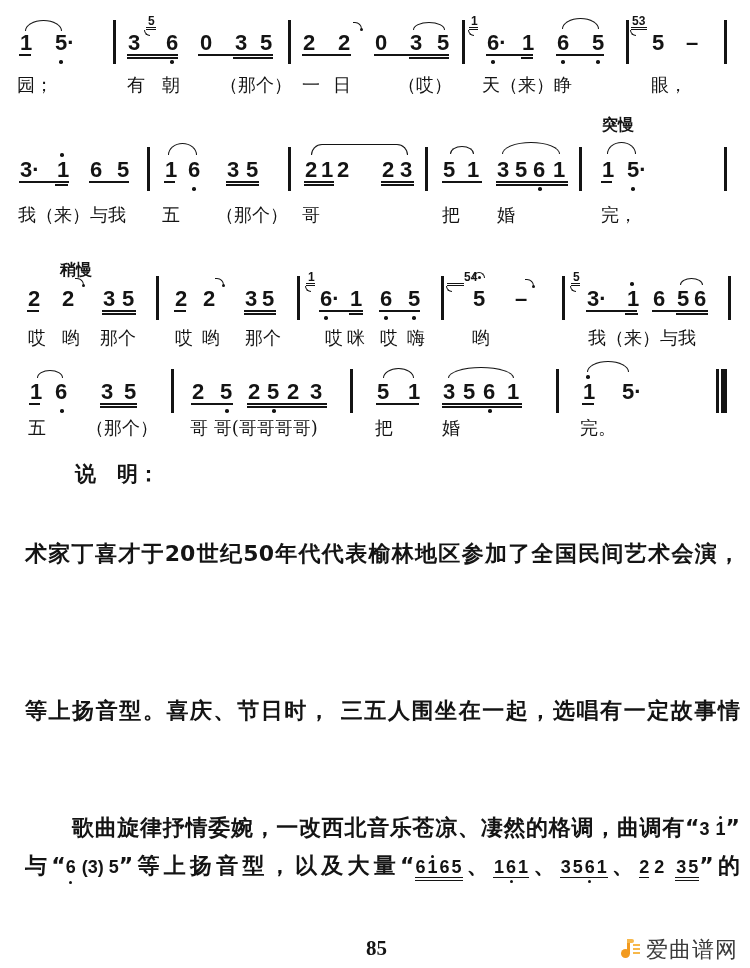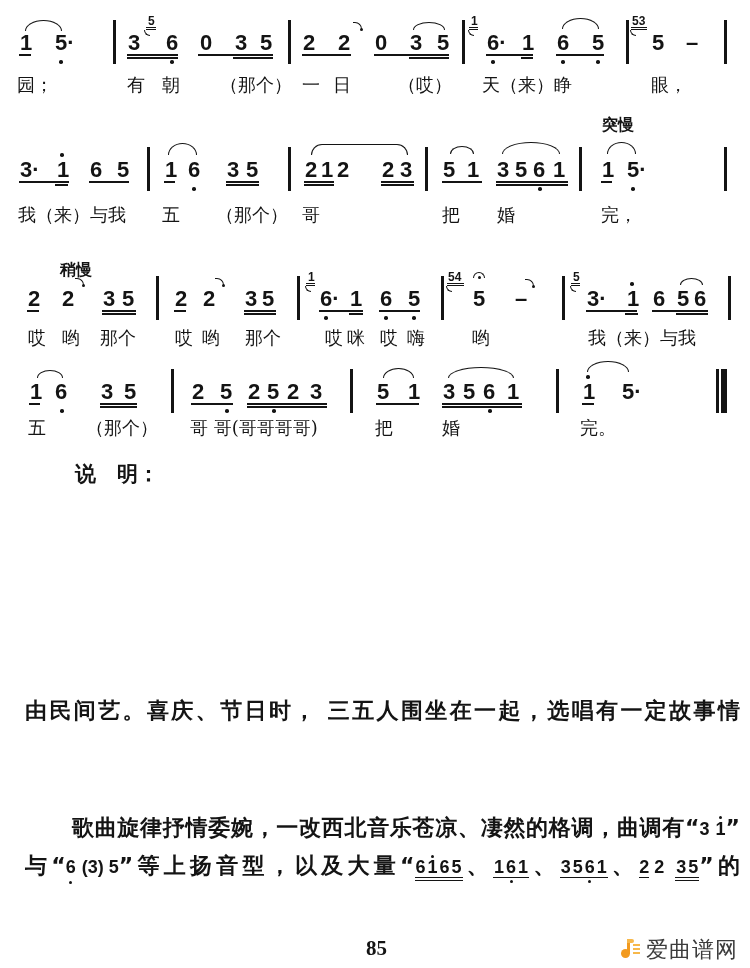--- a/index.html
+++ b/index.html
@@ -219,21 +219,21 @@
     <span class="n" style="left:350px">1</span>
     <span class="ul ul1" style="left:319px;width:44px"></span>
     <span class="ul ul2" style="left:349px;width:14px"></span>
     <span class="n" style="left:380px">6</span>
     <span class="db" style="left:384px"></span>
     <span class="n" style="left:408px">5</span>
     <span class="db" style="left:412px"></span>
     <span class="ul ul1" style="left:379px;width:41px"></span>
     <span class="bar" style="left:441px"></span>
 
-    <span class="g" style="left:448px">54</span>
+    <span class="g" style="left:464px">54</span>
     <span class="gl gl1" style="left:447px;width:17px"></span>
     <span class="gl gl2" style="left:447px;width:17px"></span>
     <span class="gh" style="left:446px"></span>
     <span class="ferm" style="left:473px;top:5px"></span>
     <span class="ferm-dot" style="left:478px;top:9px"></span>
     <span class="n" style="left:473px">5</span>
     <span class="n" style="left:515px">–</span>
     <span class="glide" style="left:525px;top:12px"></span>
     <span class="glide-tip" style="left:532px;top:18px"></span>
     <span class="bar" style="left:562px"></span>
@@ -319,21 +319,22 @@
     <span class="ly" style="left:28px;top:57px">五</span>
     <span class="ly" style="left:86px;top:57px">（那个）</span>
     <span class="ly" style="left:190px;top:57px">哥 哥(哥哥哥哥)</span>
     <span class="ly" style="left:375px;top:57px">把</span>
     <span class="ly" style="left:442px;top:57px">婚</span>
     <span class="ly" style="left:580px;top:57px">完。</span>
   </div>
 
   <div class="heading">说　明：</div>
 
-  <div class="pl" style="top:698px;left:25px;width:715px">由民间艺。喜庆、节日时， 三五人围坐在一起，选唱有一定故事情</div>
+  <div class="pl" style="top:541px;left:25px;width:715px">术家丁喜才于20世纪50年代代表榆林地区参加了全国民间艺术会演，</div>
+  <div class="pl" style="top:698px;left:25px;width:715px">等上扬音型。喜庆、节日时， 三五人围坐在一起，选唱有一定故事情</div>
 
   <div class="pl" style="top:815px;left:72px;width:668px"><span>歌曲旋律抒情委婉，一改西北音乐苍凉、凄然的格调，曲调有“</span><span class="inb"><span>3</span></span><span class="inb" style="margin-left:6px"><span>1</span><i class="ida"></i></span><span>”</span></div>
 
   <div class="pl" style="top:853px;left:25px;width:715px"><span>与“</span><span class="inb"><span>6</span><i class="idb"></i></span><span class="inb" style="margin-left:6px">(3) 5</span><span>”等上扬音型，以及大量“</span><span class="grp u2"><span class="d">6</span><span class="d"><span>1</span><i class="ida"></i></span><span class="d">6</span><span class="d">5</span></span><span>、</span><span class="grp u1"><span class="d">1</span><span class="d"><span>6</span><i class="idb"></i></span><span class="d">1</span></span><span>、</span><span class="grp u1"><span class="d">3</span><span class="d">5</span><span class="d"><span>6</span><i class="idb"></i></span><span class="d">1</span></span><span>、</span><span class="grp"><span class="d u1">2</span><span class="d" style="margin-left:4px">2</span></span><span class="grp u2" style="margin-left:10px"><span class="d">3</span><span class="d">5</span></span><span>”的</span></div>
 
 
   <div class="pagenum">85</div>
 
   <div class="wm-icon">
     <span class="wm-stem"></span>

